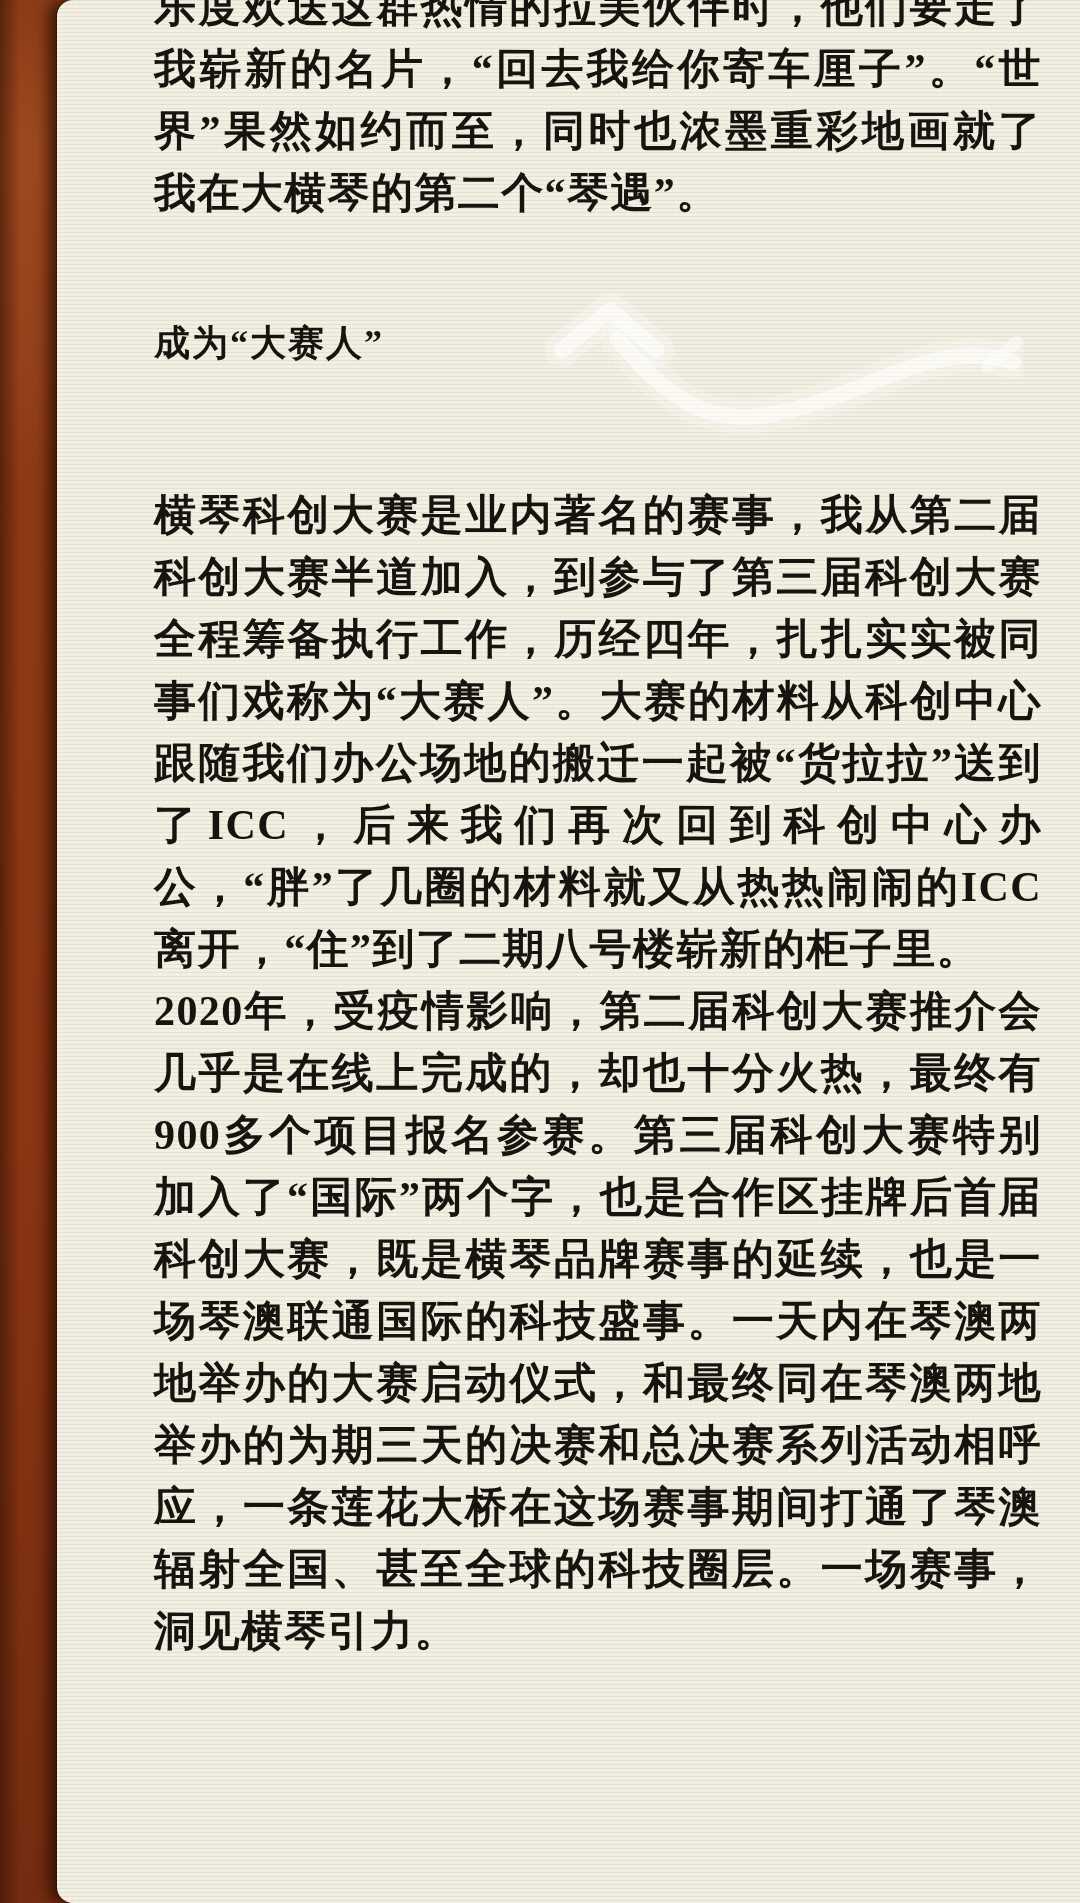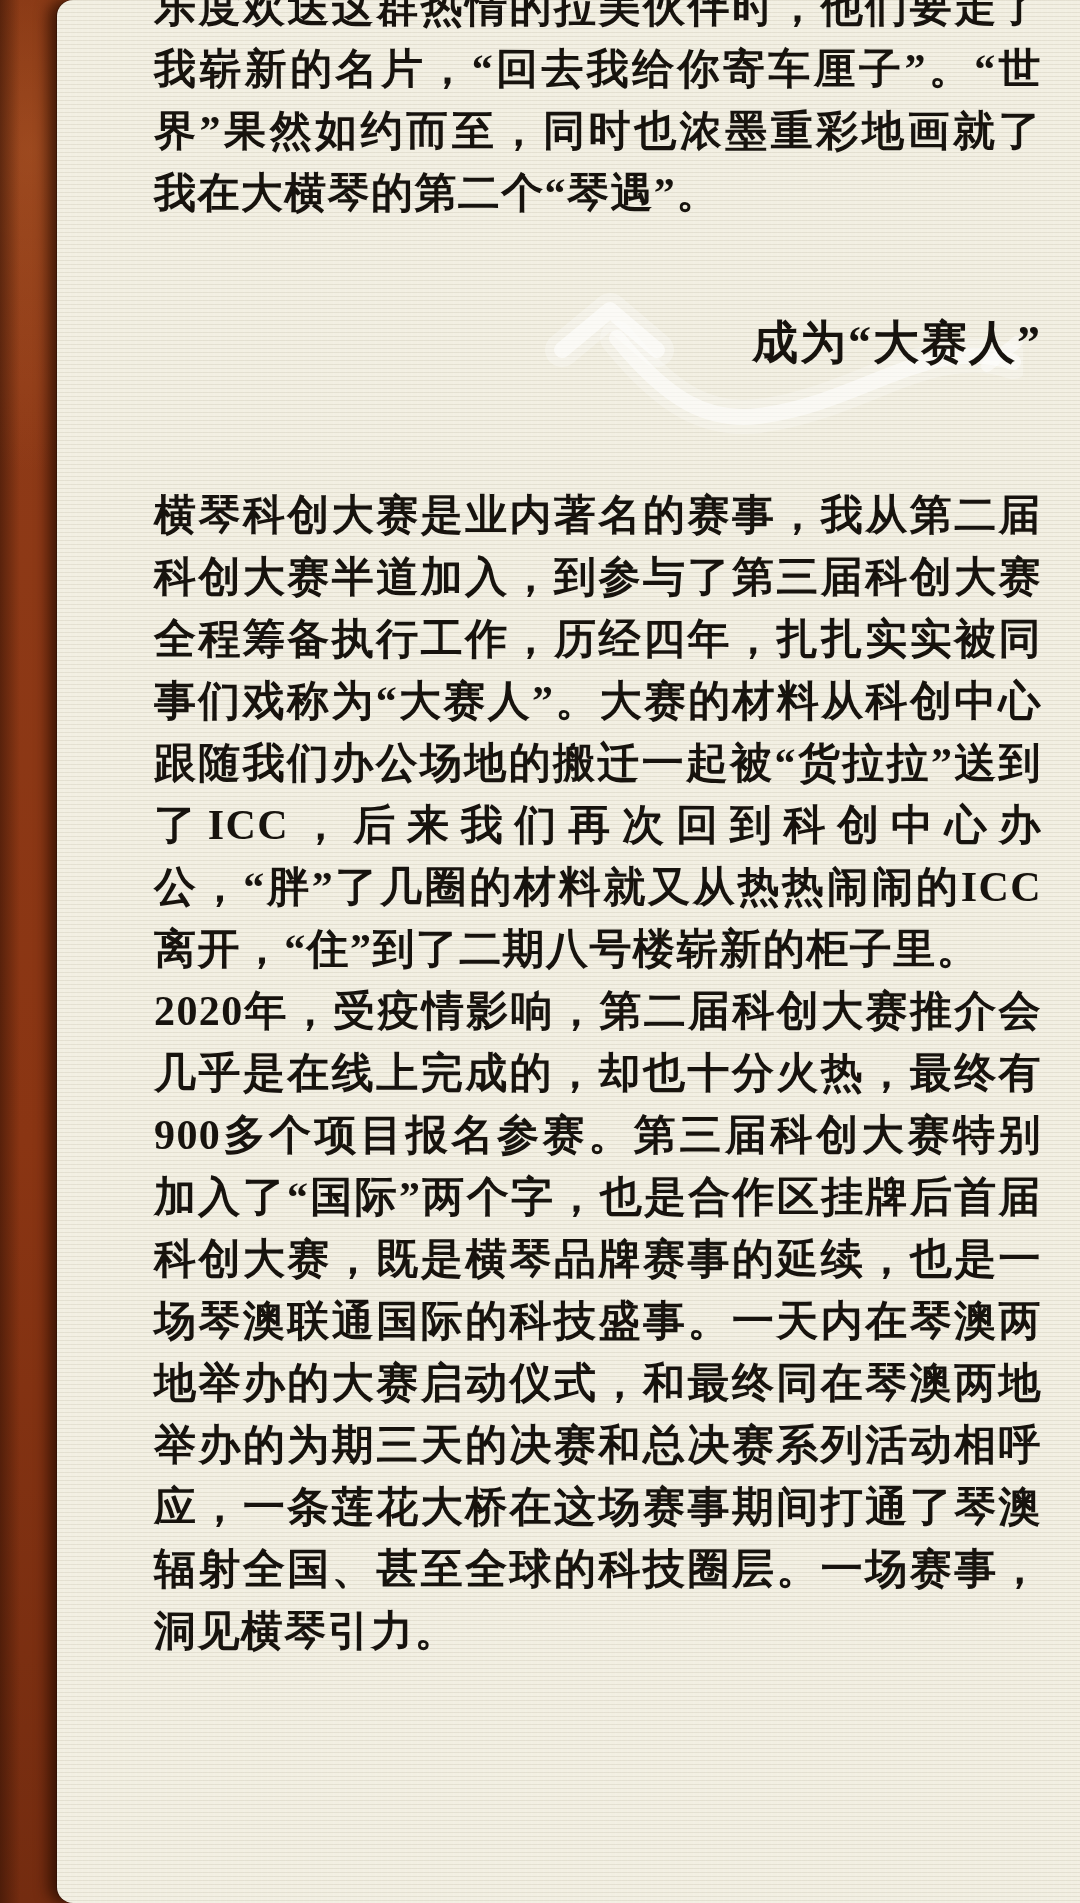--- a/index.html
+++ b/index.html
@@ -74,26 +74,26 @@
   .para {
     font-size: 42px;
     line-height: 62px;
     letter-spacing: 1.4px;
     font-weight: 600;
     margin: 0;
   }
   .para.second {
   }
   .heading {
-    font-size: 46px;
+    font-size: 36px;
     line-height: 62px;
     letter-spacing: 2px;
     font-weight: 700;
     margin: 88px 0 110px 0;
-    text-align: right;
+    text-align: left;
   }
 </style>
 </head>
 <body>
 
 <div class="stage">
   <div class="edge-shade-left"></div>
   <div class="edge-shade-right"></div>
 
   <div class="paper">

